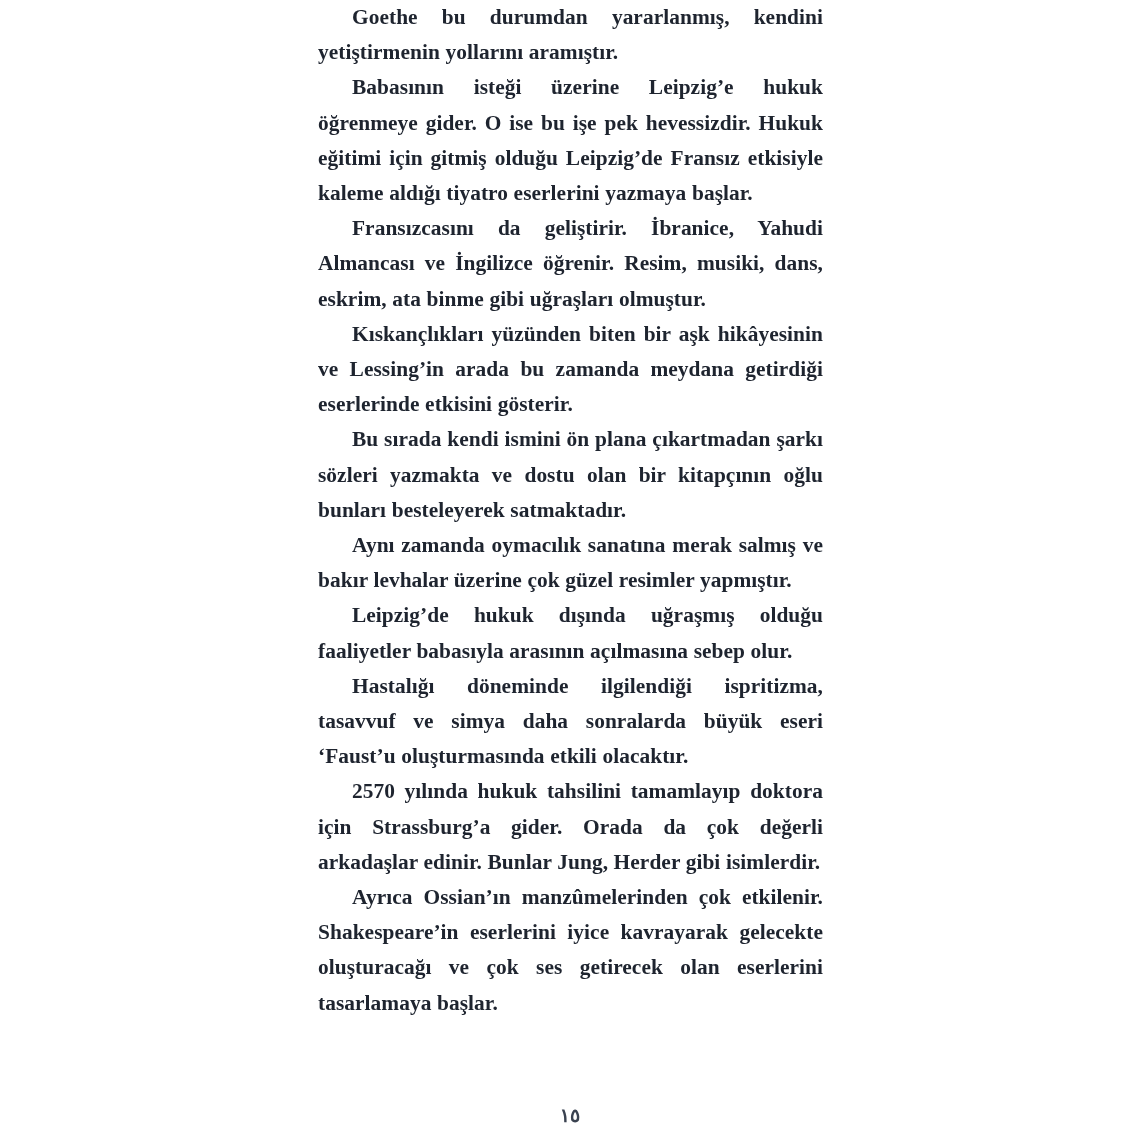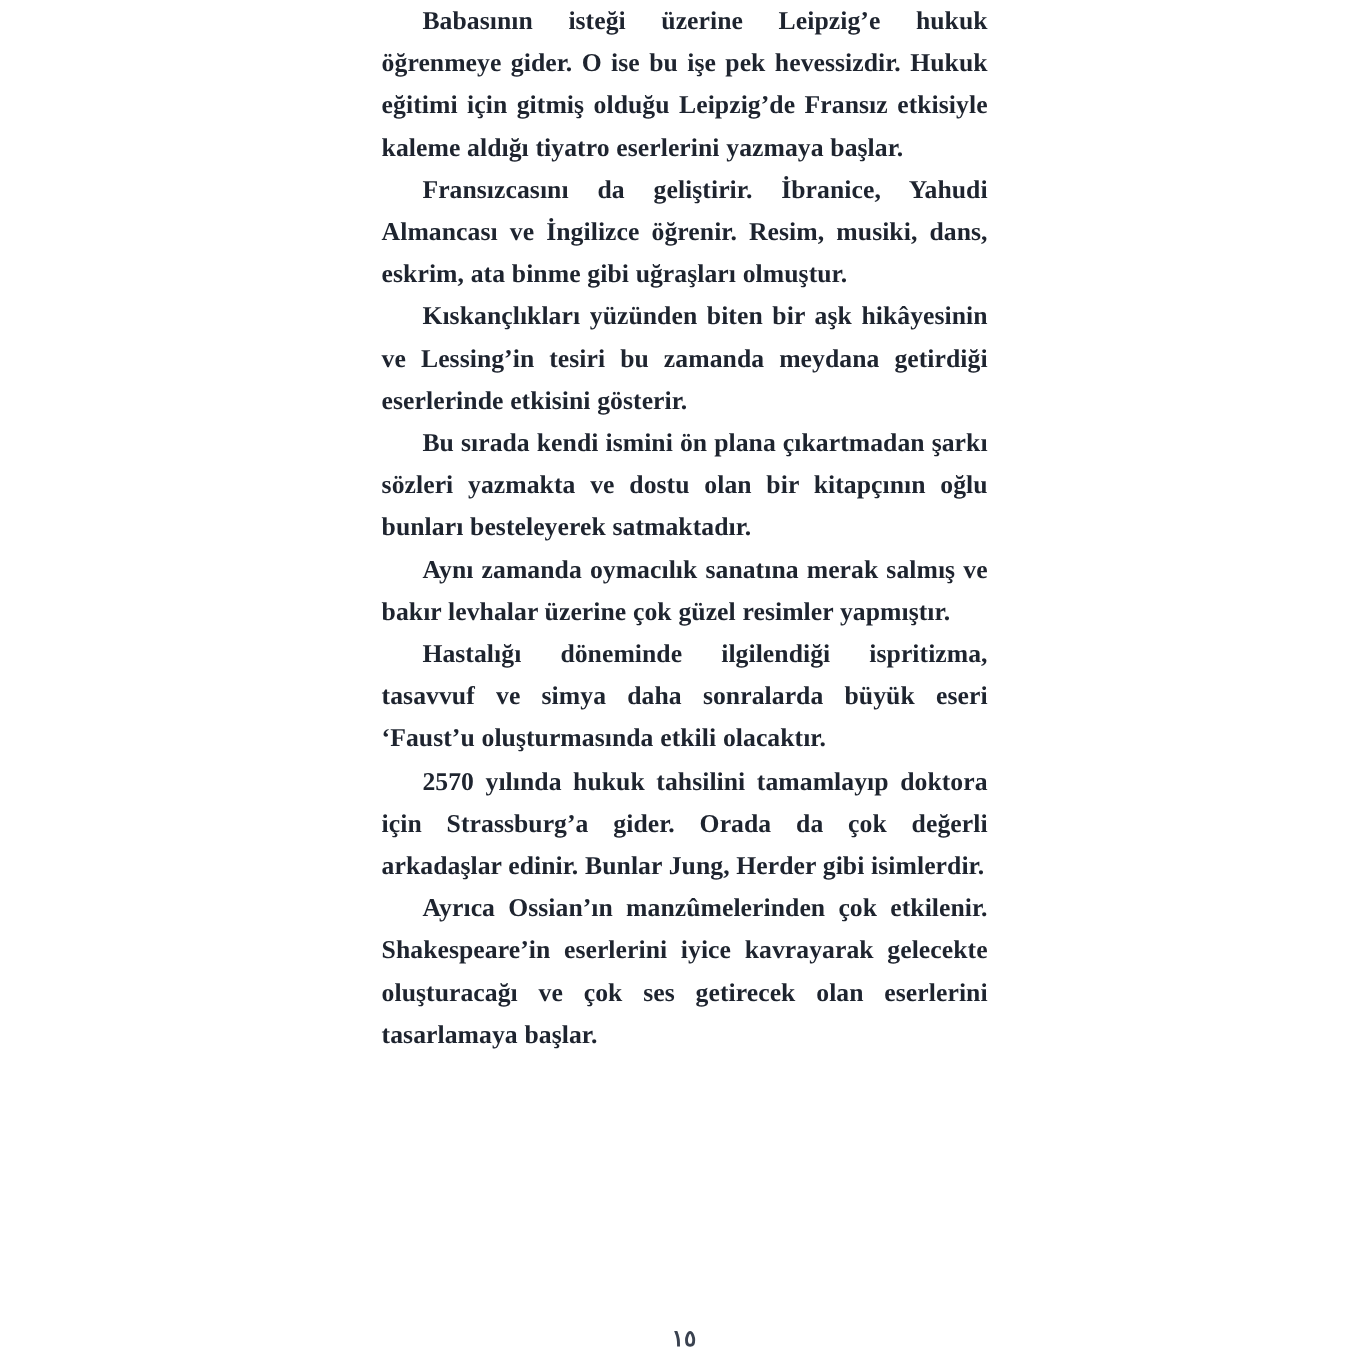--- a/index.html
+++ b/index.html
@@ -68,25 +68,27 @@
     color: #3a4250;
     letter-spacing: 0.5px;
   }
 </style>
 </head>
 <body>
 
 <div id="page">
 
   <div id="text-column">
+    <p class="para">Goethe bu durumdan yararlanmış, kendini yetiştirmenin yollarını aramıştır.</p>
     <p class="para">Babasının isteği üzerine Leipzig’e hukuk öğrenmeye gider. O ise bu işe pek hevessizdir. Hukuk eğitimi için gitmiş olduğu Leipzig’de Fransız etkisiyle kaleme aldığı tiyatro eserlerini yazmaya başlar.</p>
     <p class="para">Fransızcasını da geliştirir. İbranice, Yahudi Almancası ve İngilizce öğrenir. Resim, musiki, dans, eskrim, ata binme gibi uğraşları olmuştur.</p>
-    <p class="para">Kıskançlıkları yüzünden biten bir aşk hikâyesinin ve Lessing’in tesiri bu zamanda meydana getirdiği eserlerinde etkisini gösterir.</p>
+    <p class="para">Kıskançlıkları yüzünden biten bir aşk hikâyesinin ve Lessing’in arada bu zamanda meydana getirdiği eserlerinde etkisini gösterir.</p>
     <p class="para">Bu sırada kendi ismini ön plana çıkartmadan şarkı sözleri yazmakta ve dostu olan bir kitapçının oğlu bunları besteleyerek satmaktadır.</p>
     <p class="para">Aynı zamanda oymacılık sanatına merak salmış ve bakır levhalar üzerine çok güzel resimler yapmıştır.</p>
+    <p class="para">Leipzig’de hukuk dışında uğraşmış olduğu faaliyetler babasıyla arasının açılmasına sebep olur.</p>
     <p class="para">Hastalığı döneminde ilgilendiği ispritizma, tasavvuf ve simya daha sonralarda büyük eseri ‘Faust’u oluşturmasında etkili olacaktır.</p>
     <p class="para">2570 yılında hukuk tahsilini tamamlayıp doktora için Strassburg’a gider. Orada da çok değerli arkadaşlar edinir. Bunlar Jung, Herder gibi isimlerdir.</p>
     <p class="para">Ayrıca Ossian’ın manzûmelerinden çok etkilenir. Shakespeare’in eserlerini iyice kavrayarak gelecekte oluşturacağı ve çok ses getirecek olan eserlerini tasarlamaya başlar.</p>
   </div>
 
   <div id="page-number-wrap">
     <span id="page-number">١٥</span>
   </div>
 
 </div>

